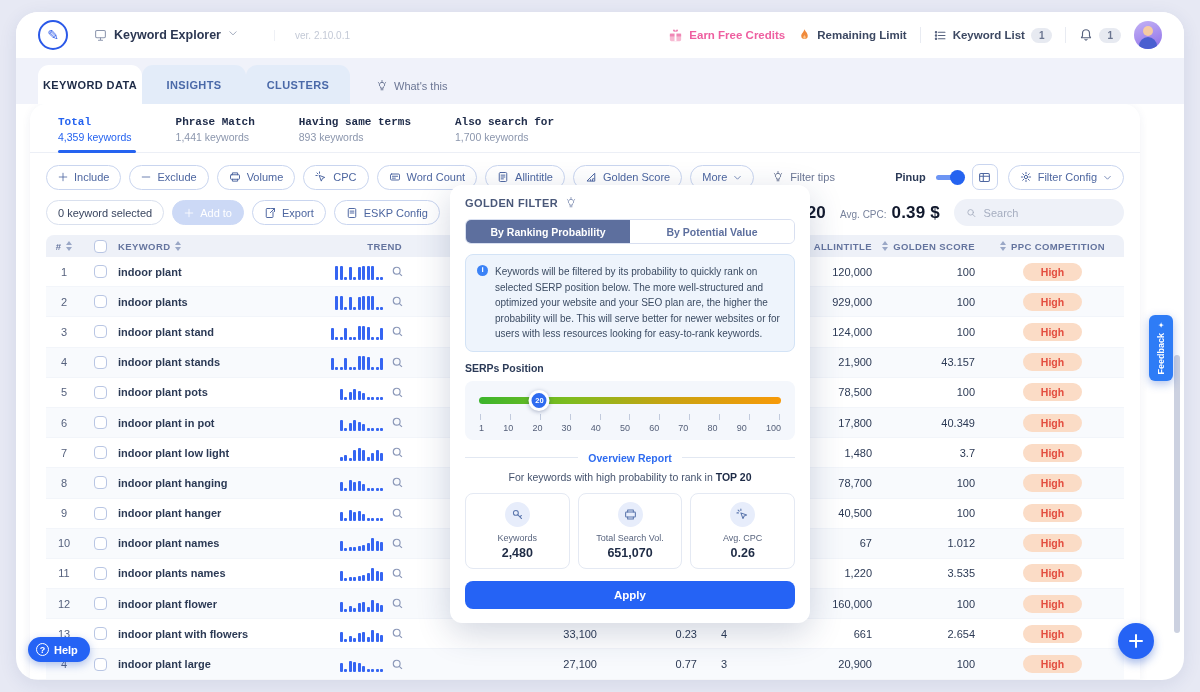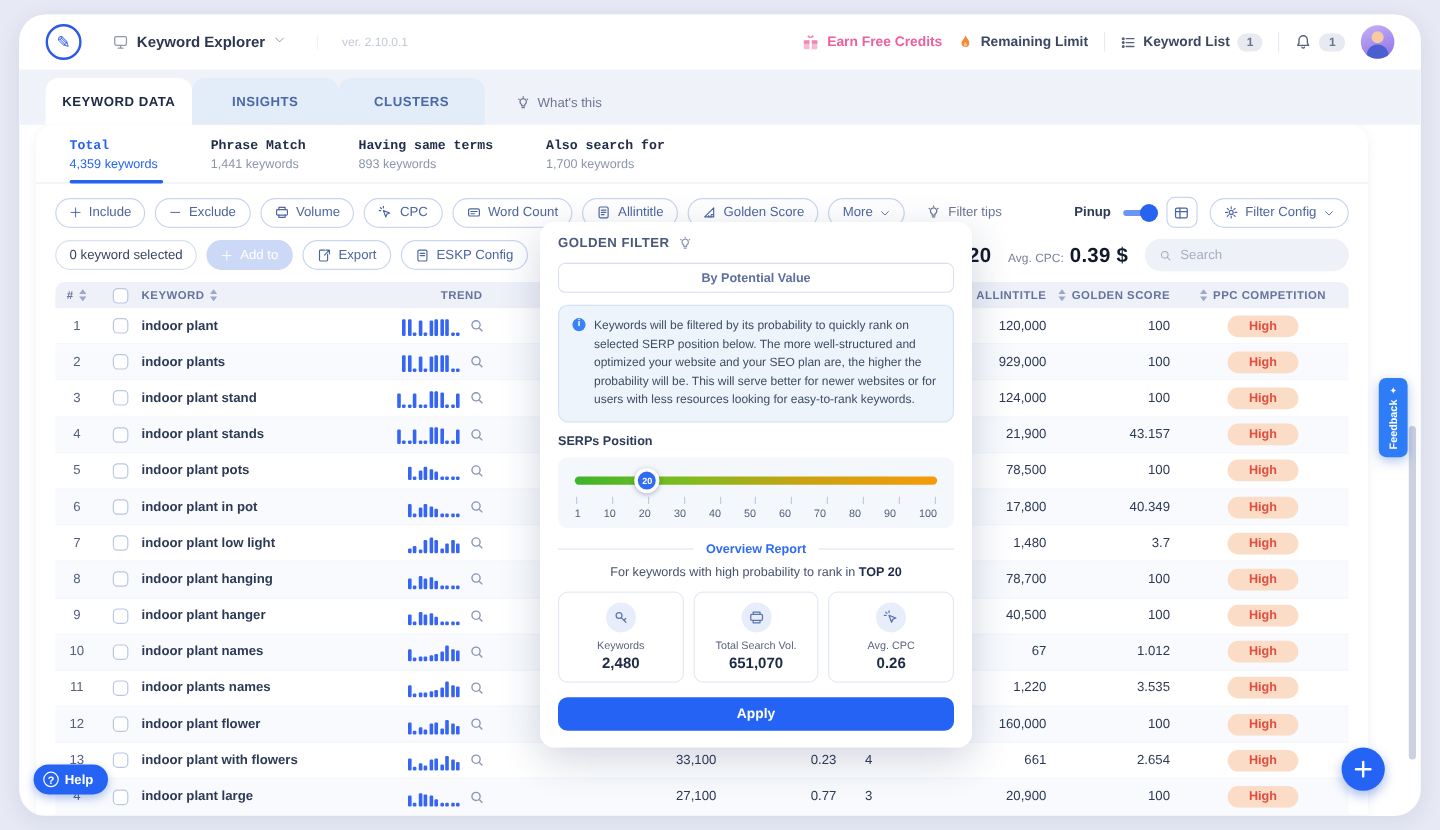--- a/index.html
+++ b/index.html
@@ -9,35 +9,35 @@
   .window { position:absolute; left:16px; top:12px; width:1168px; height:668px;
     background:#fff; border-radius:22px; box-shadow:0 4px 18px rgba(40,60,120,.10); overflow:hidden; }
 
   
   .topbar { height:46px; display:flex; align-items:center; padding:0 22px; background:#fff; }
   .logo { width:30px; height:30px; border:2.5px solid #2b59e8; border-radius:50%;
     display:flex; align-items:center; justify-content:center; color:#2b59e8; font-size:14px; }
   .app-switch { display:flex; align-items:flex-start; gap:7px; margin-left:26px; cursor:pointer; }
   .app-switch .label { font-size:12.5px; font-weight:bold; color:#2c3752; }
   .muted-icon { color:#8d97ae; display:inline-flex; }
-  .ver { font-size:10px; color:#c3c9d6; margin-left:26px; padding-left:20px; border-left:1px solid #eef0f5; }
+  .ver { font-size:10px; color:#c3c9d6; margin-left:36px; padding-left:20px; border-left:1px solid #eef0f5; }
   .tb-right { margin-left:auto; display:flex; align-items:center; gap:13px; }
   .tb-item { display:flex; align-items:center; gap:6px; font-size:11.5px; font-weight:bold; color:#3c4862; cursor:pointer; }
   .tb-item.pink { color:#ee5fa0; }
   .pill-badge { background:#e7eaf1; color:#6a7590; font-size:10px; font-weight:bold;
     border-radius:9px; padding:2px 8px; }
   .tb-sep { width:1px; height:16px; background:#e8ebf2; }
   .avatar { width:28px; height:28px; border-radius:50%; background:linear-gradient(160deg,#c3b2f4,#8f6fe9);
     position:relative; overflow:hidden; cursor:pointer; }
   .avatar::before { content:""; position:absolute; left:9px; top:5px; width:10px; height:10px; border-radius:50%; background:#f6cba2; }
   .avatar::after { content:""; position:absolute; left:5px; top:16px; width:18px; height:12px; border-radius:9px 9px 0 0; background:#4a5fd0; }
 
   
   .band { height:46px; background:#f0f2fa; display:flex; align-items:flex-end; padding-left:22px; position:relative; }
-  .tab { width:122px; height:39px; display:flex; align-items:center; justify-content:center;
+  .tab { width:104px; height:39px; display:flex; align-items:center; justify-content:center;
     font-size:11px; font-weight:bold; letter-spacing:.4px; border-radius:11px 11px 0 0;
     background:#e3ecf9; color:#4a69a8; cursor:pointer; }
   .tab.active { background:#fff; color:#1d2a46; }
   .whats-this { display:flex; align-items:center; gap:6px; font-size:11px; color:#6b7694;
     margin-left:26px; margin-bottom:12px; cursor:pointer; }
 
   
   .panel { margin:0 44px 0 14px; height:575px; background:#fff; border-radius:16px 16px 0 0;
     box-shadow:0 2px 10px rgba(40,60,120,.07); display:flex; flex-direction:column; }
 
@@ -889,20 +889,21 @@
 
 <div class="modal">
   <div class="m-head">
     <span>GOLDEN FILTER</span>
     <svg class="ln" width="12" height="12" viewBox="0 0 16 16" style="color:#8a97b8">
         <path d="M8 3a3.4 3.4 0 0 0-1.7 6.4V11h3.4V9.4A3.4 3.4 0 0 0 8 3z"></path>
         <path d="M6.7 13h2.6M8 .7v.9M3 3.4l.7.6M13 3.4l-.7.6"></path>
       </svg>
   </div>
   <div class="m-tabs">
+    <div class="m-tab active">By Ranking Probability</div>
     <div class="m-tab">By Potential Value</div>
   </div>
   <div class="m-info">
     <span class="i-icon">i</span>
     <span>Keywords will be filtered by its probability to quickly rank on selected SERP position below. The more well-structured and optimized your website and your SEO plan are, the higher the probability will be. This will serve better for newer websites or for users with less resources looking for easy-to-rank keywords.</span>
   </div>
   <div class="m-serp">SERPs Position</div>
   <div class="slider-box">
     <div class="track-wrap">
       <div class="track"></div>

